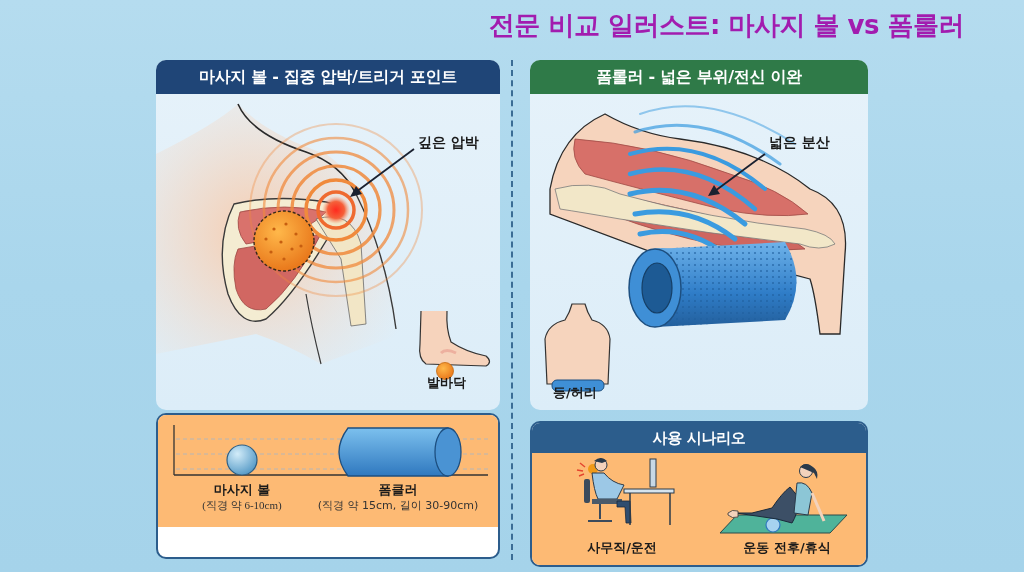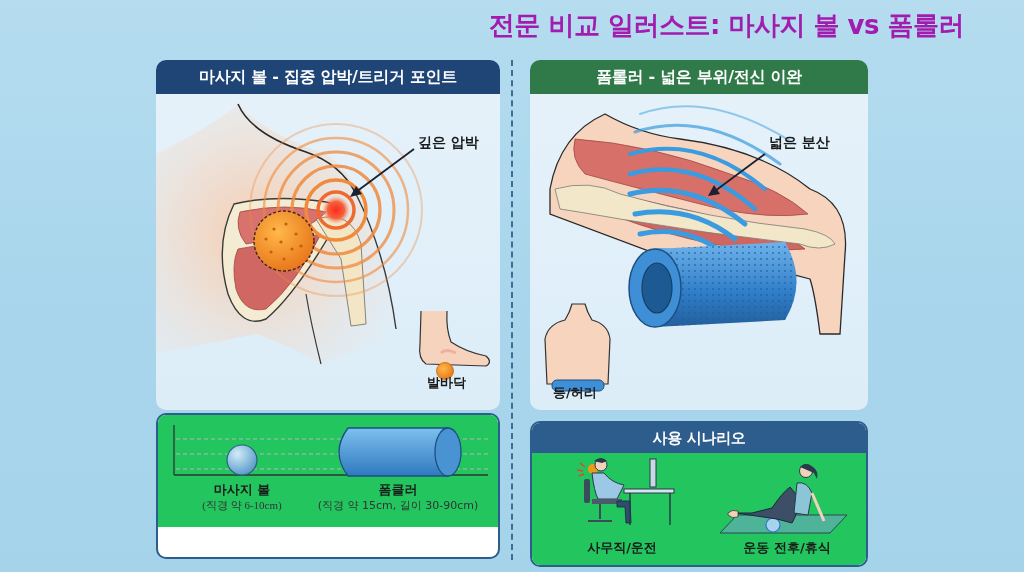--- a/index.html
+++ b/index.html
@@ -23,21 +23,21 @@
     border-radius: 10px; overflow: hidden;
   }
   .panel-header {
     height: 34px; line-height: 34px; text-align: center; color: #fff;
     font-size: 16px; font-weight: bold; letter-spacing: -0.3px;
   }
   .hdr-blue { background: #1f4577; }
   .hdr-green { background: #2f7a48; }
   .hdr-steel { background: #2c5d8c; height: 30px; line-height: 30px; font-size: 15px; }
   .sub-panel { background: #ffffff; border: 2px solid #2c5d8c; border-radius: 10px; }
-  .sub-panel .body { background: #22c55e; height: calc(100% - 30px); position: relative; }
+  .sub-panel .body { background: #fdba74; height: calc(100% - 30px); position: relative; }
   .illus { position: absolute; left: 0; top: 34px; right: 0; bottom: 0; }
   .label { position: absolute; font-weight: bold; font-size: 14px; color: #1a1a1a; white-space: nowrap; }
   .cap-main { font-weight: bold; font-size: 13px; color: #1a1a1a; text-align: center; position: absolute; white-space: nowrap; }
   .cap-sub { font-size: 11px; color: #333; text-align: center; position: absolute; white-space: nowrap; }
 </style>
 </head>
 <body>
 
 <div class="page-title">전문 비교 일러스트: 마사지 볼 vs 폼롤러</div>
 <div class="divider"></div>

